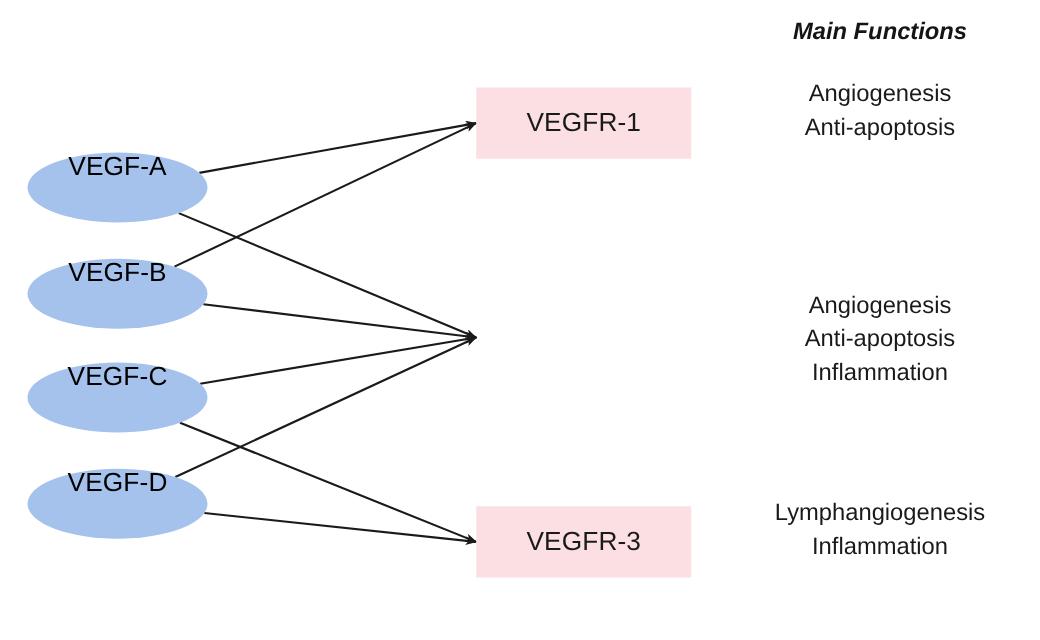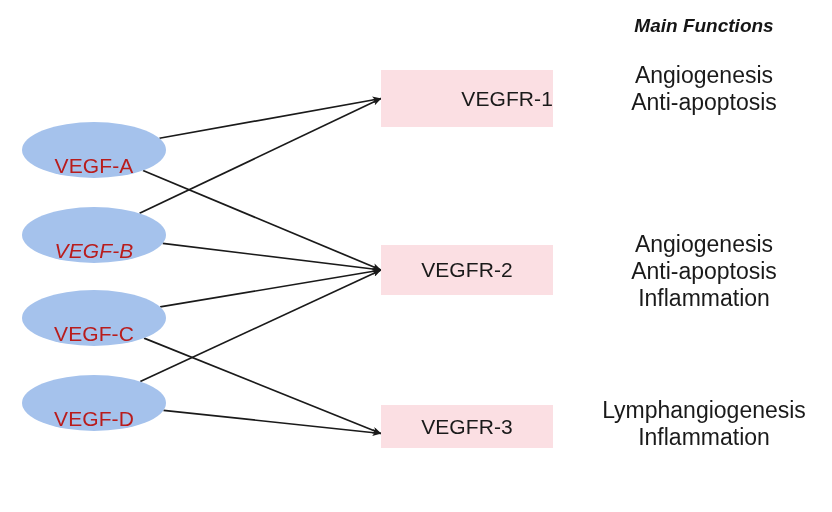--- a/index.html
+++ b/index.html
@@ -23,23 +23,23 @@
     top: 0;
     width: 832px;
     height: 512px;
   }
   .ligand {
     position: absolute;
     box-sizing: border-box;
     background: #a5c2ec;
     border-radius: 50%;
     display: flex;
-    align-items: flex-end;
+    align-items: flex-start;
     justify-content: center;
-    color: #b91c1c;
+    color: #000000;
     font-size: 21px;
     letter-spacing: 0.1px;
     z-index: 3;
   }
   .receptor {
     position: absolute;
     box-sizing: border-box;
     background: #fbdfe3;
     display: flex;
     align-items: center;
@@ -59,21 +59,21 @@
     transform: translateX(-50%);
     font-style: italic;
   }
   .fn-group {
     position: absolute;
     text-align: center;
     transform: translateX(-50%);
     line-height: 27px;
   }
   .fn-line {
-    font-size: 23px;
+    font-size: 19px;
     color: #1a1a1a;
     white-space: nowrap;
   }
 </style>
 </head>
 <body>
 
 <div id="canvas">
 
   <svg id="edges" viewBox="0 0 832 512" xmlns="http://www.w3.org/2000/svg">
@@ -88,37 +88,34 @@
       <line x1="162.70" y1="243.38" x2="381.00" y2="270.00" stroke="#1a1a1a" stroke-width="1.7" marker-end="url(#arrowhead)"></line>
       <line x1="160.14" y1="306.94" x2="381.00" y2="270.00" stroke="#1a1a1a" stroke-width="1.7" marker-end="url(#arrowhead)"></line>
       <line x1="144.03" y1="338.14" x2="381.00" y2="433.50" stroke="#1a1a1a" stroke-width="1.7" marker-end="url(#arrowhead)"></line>
       <line x1="140.28" y1="381.55" x2="381.00" y2="270.00" stroke="#1a1a1a" stroke-width="1.7" marker-end="url(#arrowhead)"></line>
       <line x1="163.45" y1="410.38" x2="381.00" y2="433.50" stroke="#1a1a1a" stroke-width="1.7" marker-end="url(#arrowhead)"></line>
     </svg>
 
   <div class="ligand" style="left:22px; top:122px; width:144px; height:56px;">
     <span>VEGF-A</span>
   </div>
-  <div class="ligand" style="left:22px; top:207px; width:144px; height:56px;font-style:italic;">
+  <div class="ligand" style="left:22px; top:207px; width:144px; height:56px;">
     <span>VEGF-B</span>
   </div>
   <div class="ligand" style="left:22px; top:290px; width:144px; height:56px;">
     <span>VEGF-C</span>
   </div>
   <div class="ligand" style="left:22px; top:375px; width:144px; height:56px;">
     <span>VEGF-D</span>
   </div>
 
-  <div class="receptor" style="left:381px; top:70px; width:172px; height:57px;justify-content:flex-end;">
+  <div class="receptor" style="left:381px; top:70px; width:172px; height:57px;">
     <span>VEGFR-1</span>
   </div>
-  <div class="receptor" style="left:381px; top:245px; width:172px; height:50px;">
-    <span>VEGFR-2</span>
-  </div>
-  <div class="receptor" style="left:381px; top:405px; width:172px; height:43px;">
+  <div class="receptor" style="left:381px; top:405px; width:172px; height:57px;">
     <span>VEGFR-3</span>
   </div>
 
   <div class="fn-title" style="left:704px; top:15px;">Main Functions</div>
 
   <div class="fn-group" style="left:704px; top:62px;">
     <div class="fn-line">Angiogenesis</div>
     <div class="fn-line">Anti-apoptosis</div>
   </div>
 

